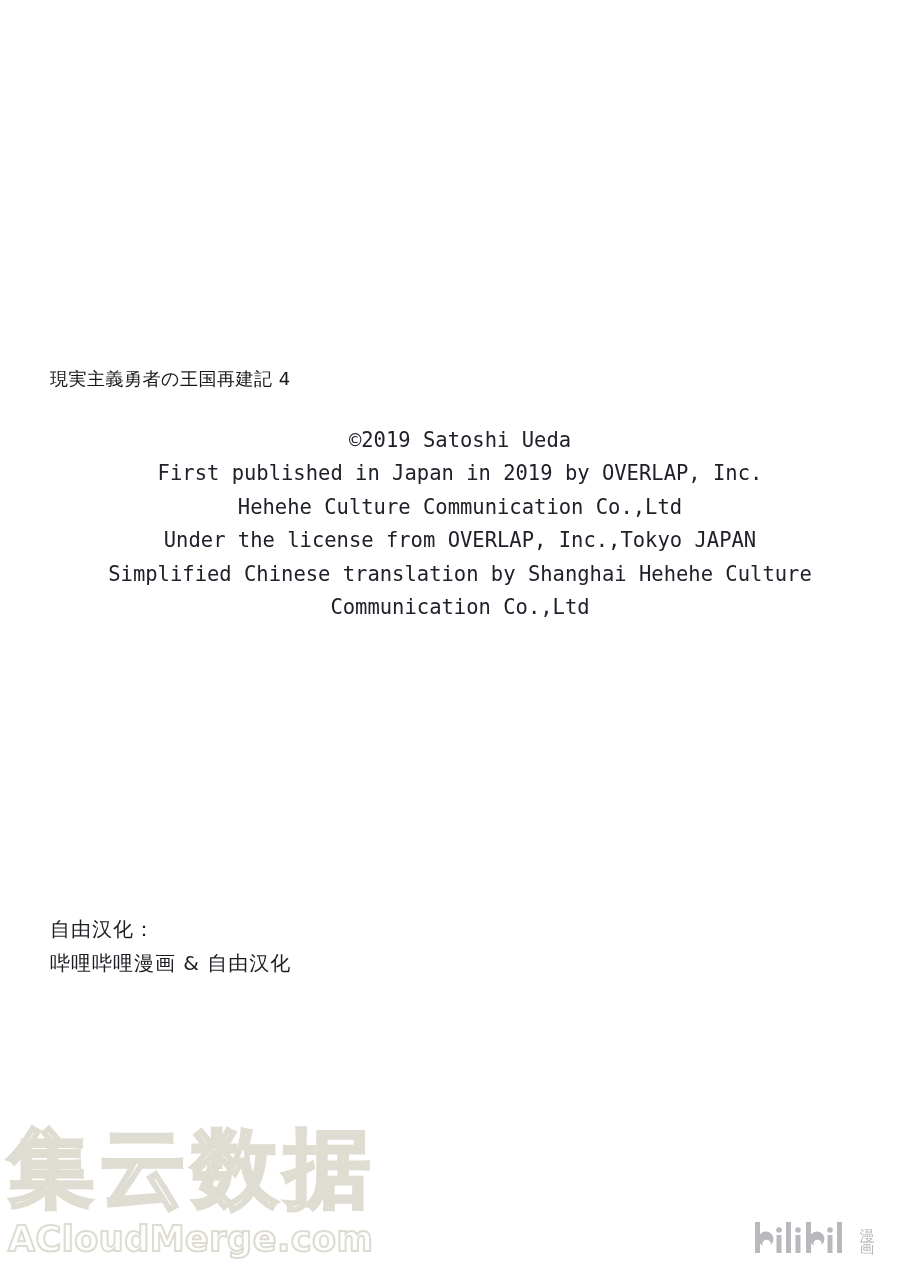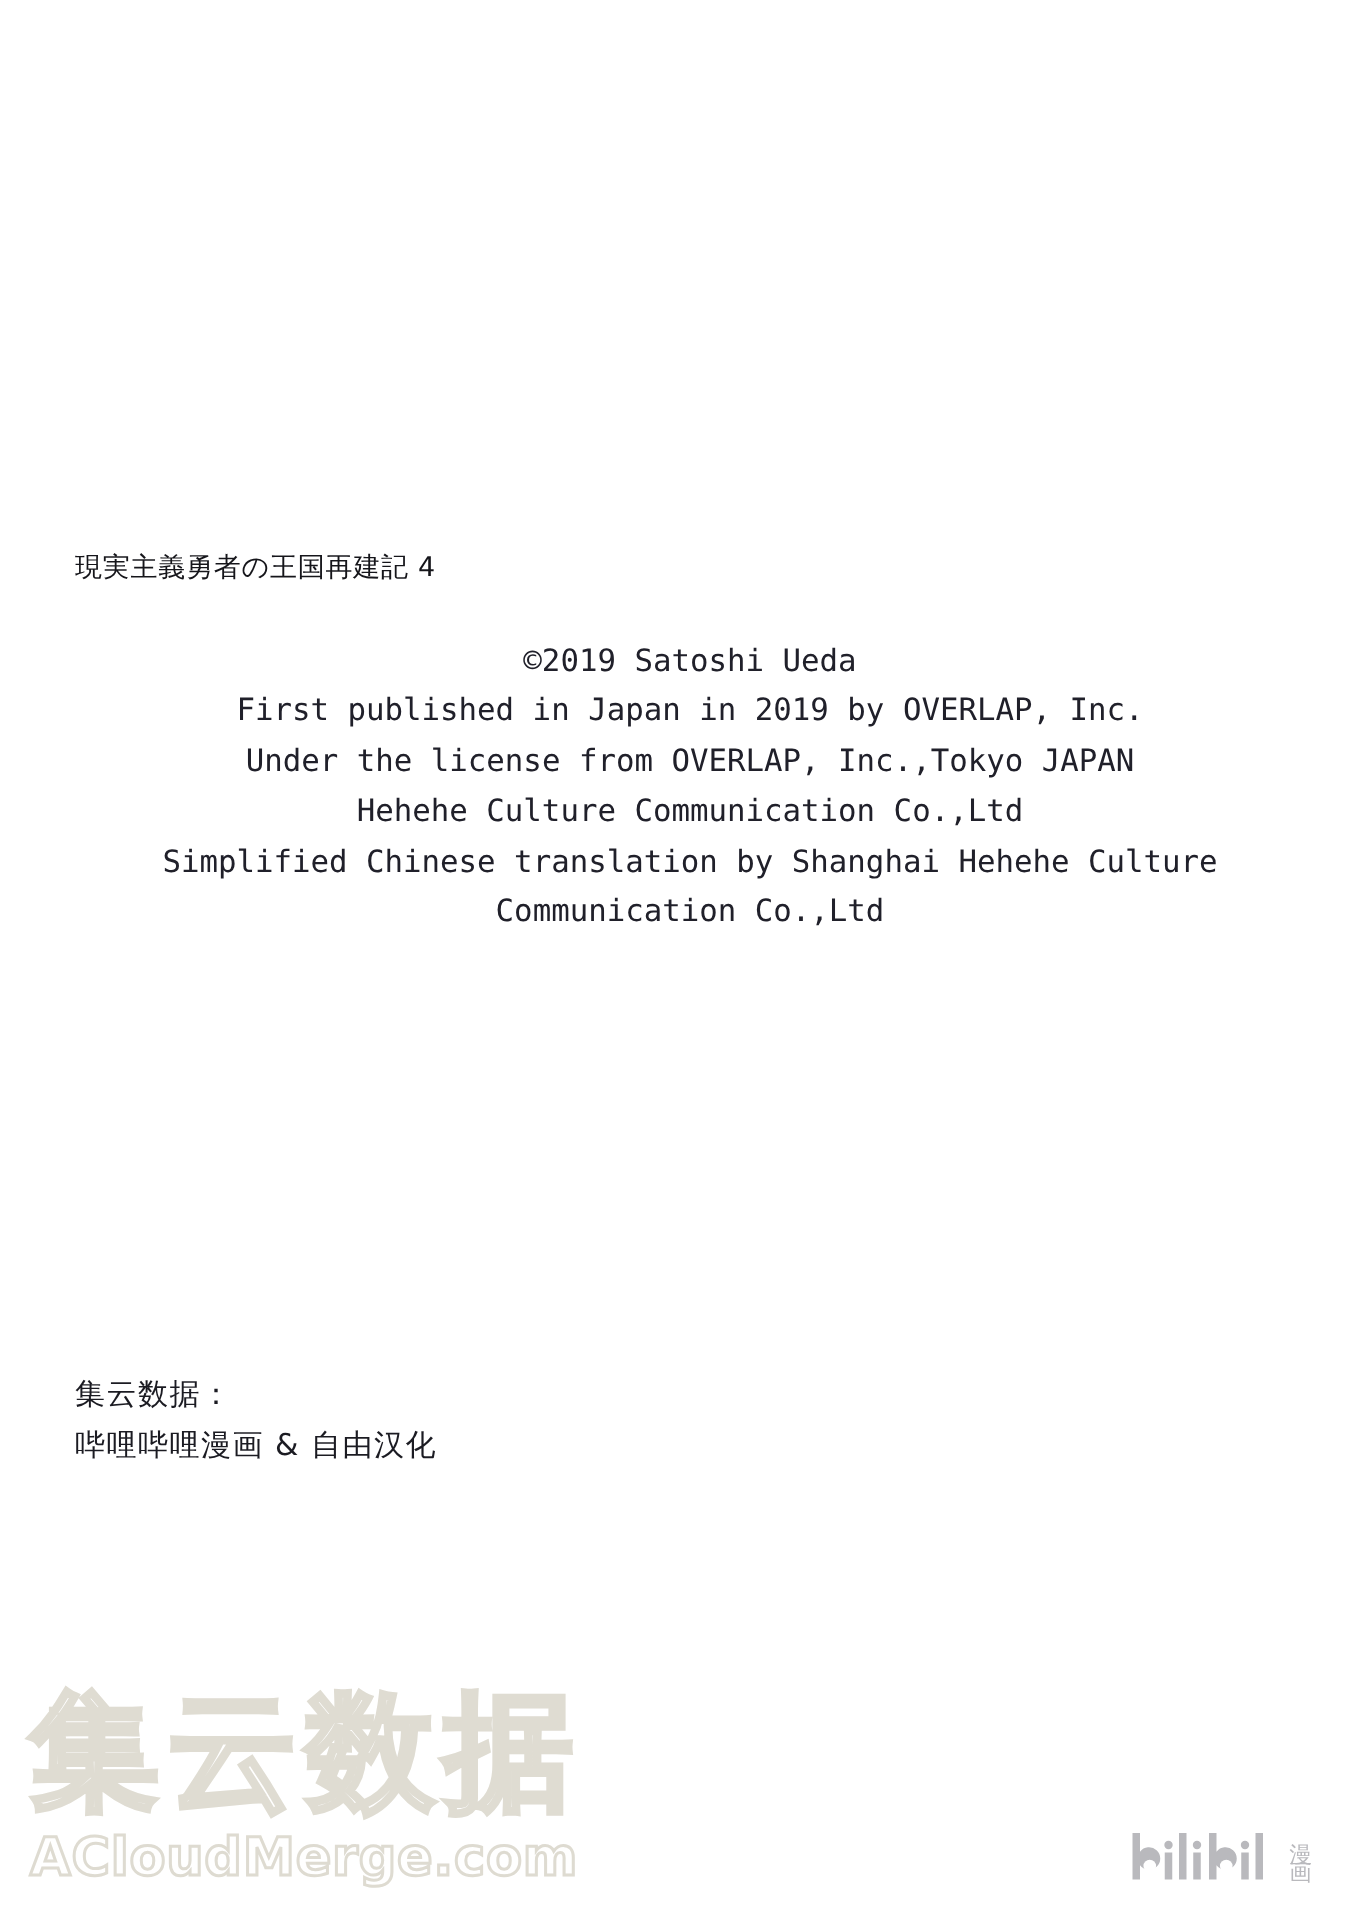--- a/index.html
+++ b/index.html
@@ -67,21 +67,21 @@
   }
   .staff .line {
     white-space: pre;
     margin: 0;
     letter-spacing: 1px;
   }
 
   
   .watermark {
     position: absolute;
-    left: 20px;
+    left: 8px;
     bottom: 16px;
     width: 400px;
     user-select: none;
     pointer-events: none;
   }
   .wm-cjk {
     font-family: "DejaVu Sans", sans-serif;
     font-size: 86px;
     font-weight: 700;
     letter-spacing: 6px;
@@ -131,29 +131,29 @@
 <body>
 
 <div class="page">
 
   <div class="colophon">
     <div class="work-title">現実主義勇者の王国再建記 4</div>
 
     <div class="credits">
       <p class="line">©2019 Satoshi Ueda</p>
       <p class="line">First published in Japan in 2019 by OVERLAP, Inc.</p>
+      <p class="line">Hehehe Culture Communication Co.,Ltd</p>
       <p class="line">Under the license from OVERLAP, Inc.,Tokyo JAPAN</p>
-      <p class="line">Hehehe Culture Communication Co.,Ltd</p>
       <p class="line">Simplified Chinese translation by Shanghai Hehehe Culture</p>
       <p class="line">Communication Co.,Ltd</p>
     </div>
   </div>
 
   <div class="staff">
-    <p class="line">集云数据：</p>
+    <p class="line">自由汉化：</p>
     <p class="line">哔哩哔哩漫画 &amp; 自由汉化</p>
   </div>
 
   <div class="watermark">
     <div class="wm-cjk">集云数据</div>
     <div class="wm-url">ACloudMerge.com</div>
   </div>
 
   <div class="bili-logo">
     <svg class="bili-mark" width="98" height="34" viewBox="0 0 98 34" aria-hidden="true">

